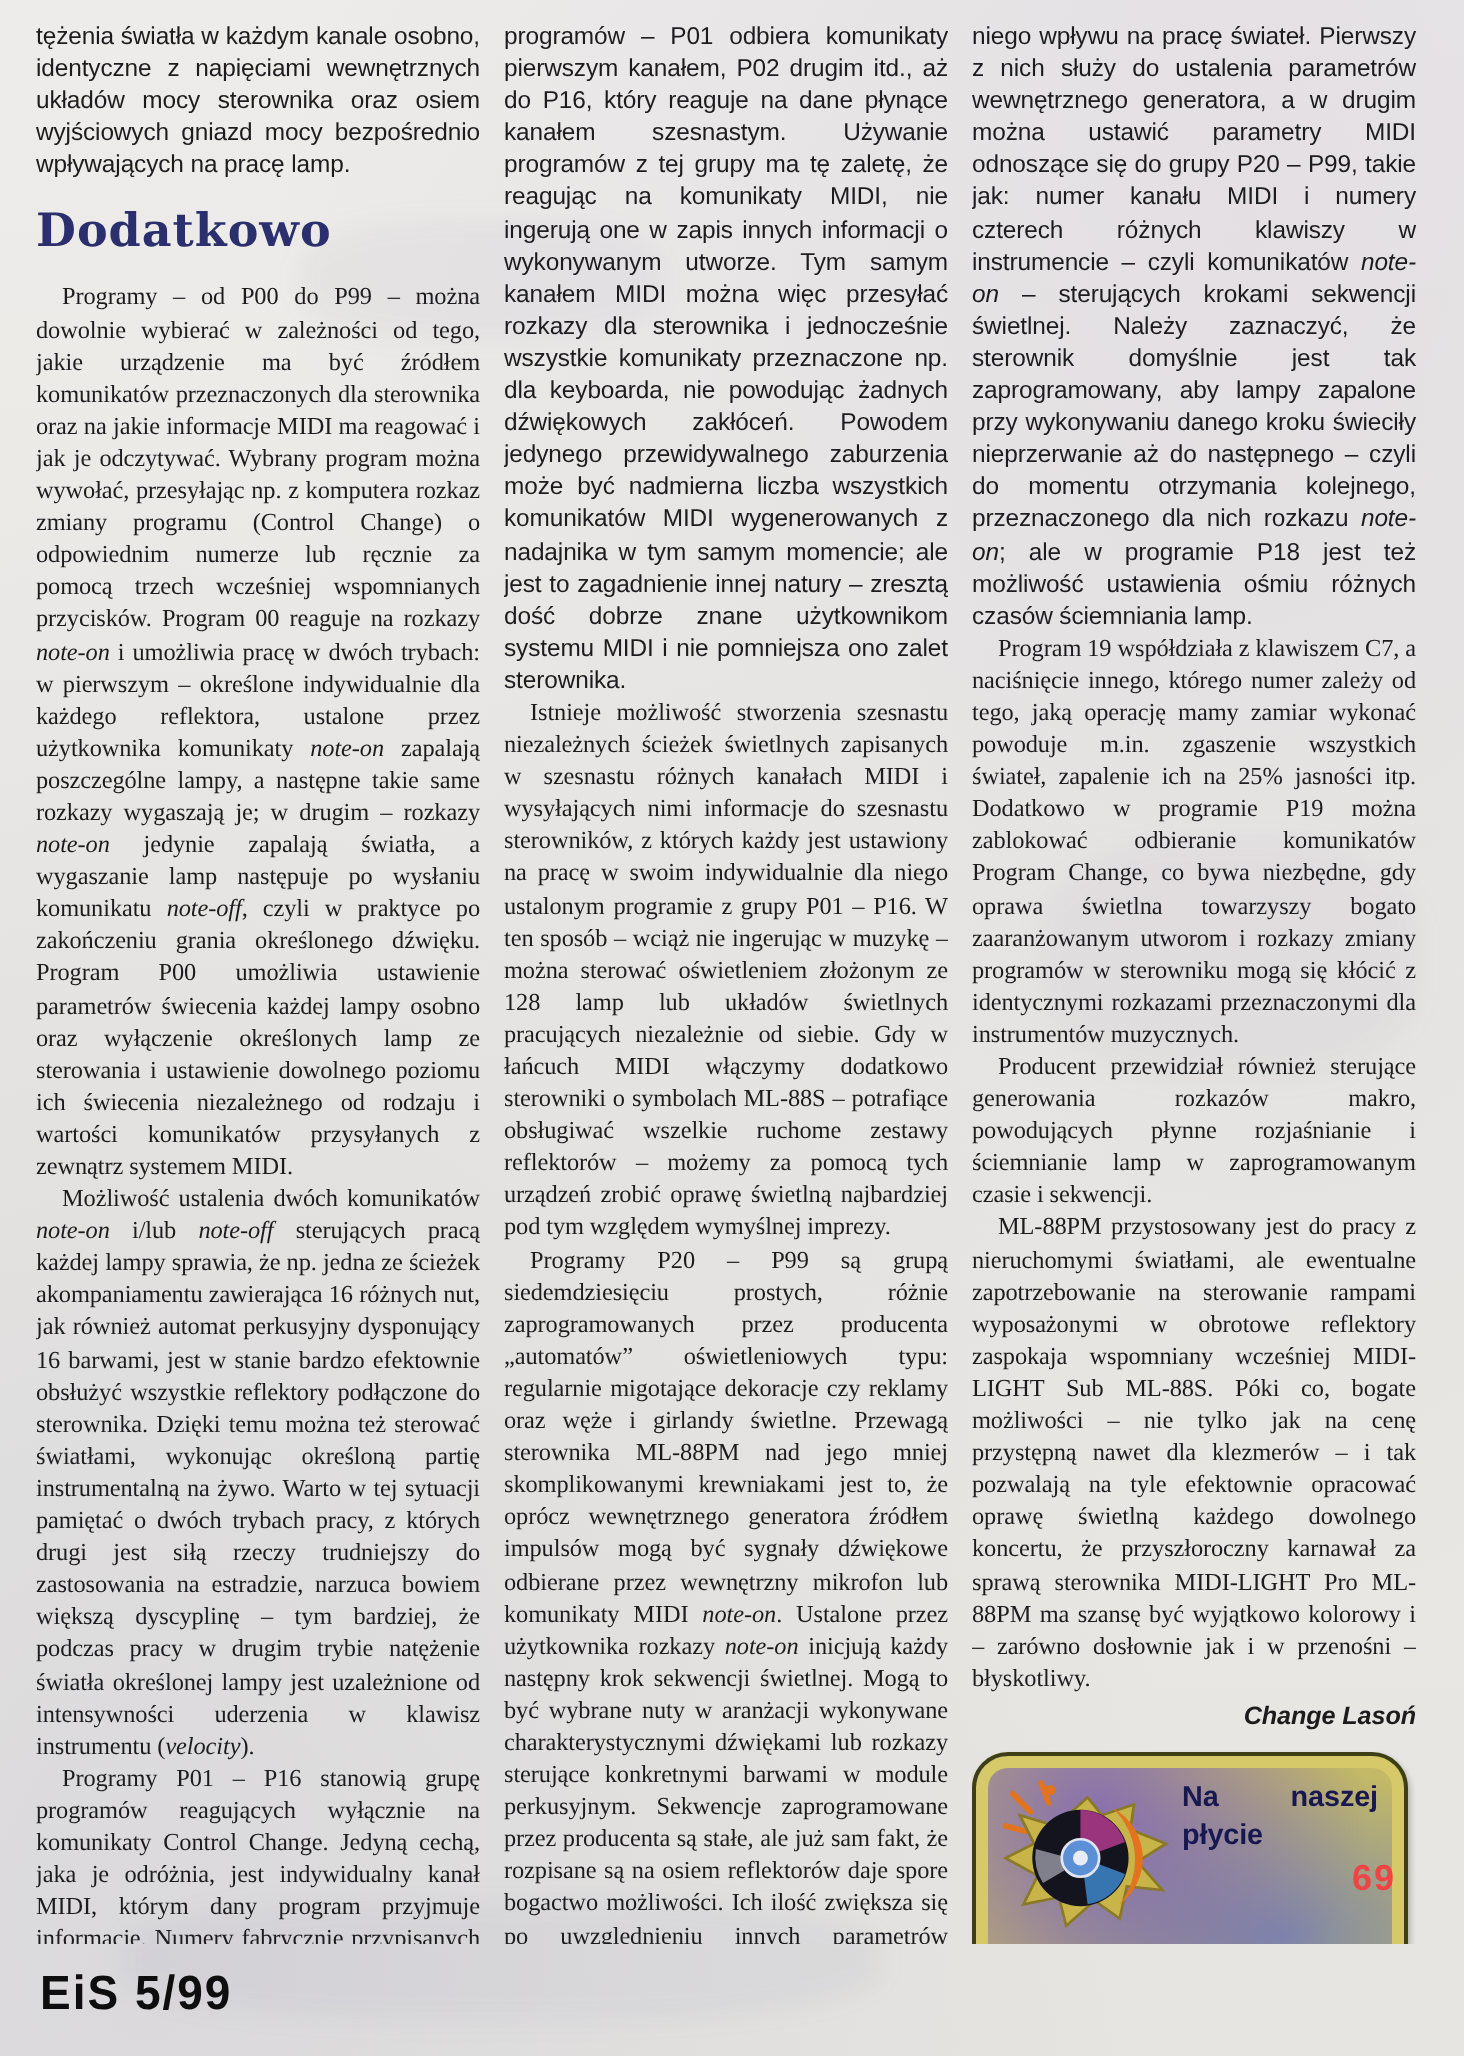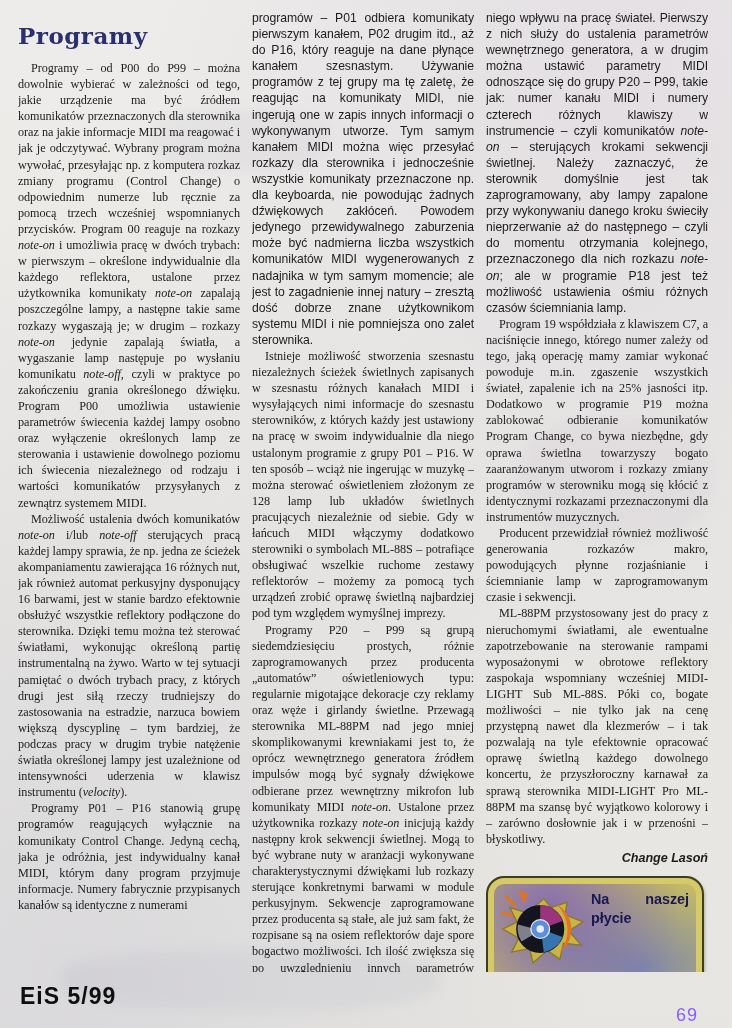--- a/index.html
+++ b/index.html
@@ -49,52 +49,53 @@
     text-align:justify;
   }
   .cd-box .icon{float:left;width:90px;height:82px;margin:-2px 4px 0 -4px;}
 
   .footer-logo{
     position:absolute;left:20px;top:983px;
     font-weight:bold;font-size:23px;letter-spacing:1px;color:#0e0e0e;
     transform:scaleY(1.04);
   }
   .page-number{
-    position:absolute;left:676px;top:1005px;
-    font-weight:normal;font-size:18px;color:#8b5cf6;letter-spacing:1px;
+    position:absolute;left:676px;top:929px;
+    font-weight:bold;font-size:18px;color:#ef4444;letter-spacing:1px;
   }
 </style>
 </head>
 <body>
 
 <div class="texture t1"></div>
 <div class="texture t2"></div>
 <div class="texture t3"></div>
 
 <div class="page">
   <div class="columns">
 
     <div class="col">
-      <h2 class="section">Programy</h2>
+      <p class="flush">tężenia światła w każdym kanale osobno, identyczne z napięciami wewnętrznych układów mocy sterownika oraz osiem wyjściowych gniazd mocy bezpośrednio wpływających na pracę lamp.</p>
+      <h2 class="section">Dodatkowo</h2>
       <p class="ind">Programy – od P00 do P99 – można dowolnie wybierać w zależności od tego, jakie urządzenie ma być źródłem komunikatów przeznaczonych dla sterownika oraz na jakie informacje MIDI ma reagować i jak je odczytywać. Wybrany program można wywołać, przesyłając np. z komputera rozkaz zmiany programu (Control Change) o odpowiednim numerze lub ręcznie za pomocą trzech wcześniej wspomnianych przycisków. Program 00 reaguje na rozkazy <i>note-on</i> i umożliwia pracę w dwóch trybach: w pierwszym – określone indywidualnie dla każdego reflektora, ustalone przez użytkownika komunikaty <i>note-on</i> zapalają poszczególne lampy, a następne takie same rozkazy wygaszają je; w drugim – rozkazy <i>note-on</i> jedynie zapalają światła, a wygaszanie lamp następuje po wysłaniu komunikatu <i>note-off</i>, czyli w praktyce po zakończeniu grania określonego dźwięku. Program P00 umożliwia ustawienie parametrów świecenia każdej lampy osobno oraz wyłączenie określonych lamp ze sterowania i ustawienie dowolnego poziomu ich świecenia niezależnego od rodzaju i wartości komunikatów przysyłanych z zewnątrz systemem MIDI.</p>
       <p class="ind">Możliwość ustalenia dwóch komunikatów <i>note-on</i> i/lub <i>note-off</i> sterujących pracą każdej lampy sprawia, że np. jedna ze ścieżek akompaniamentu zawierająca 16 różnych nut, jak również automat perkusyjny dysponujący 16 barwami, jest w stanie bardzo efektownie obsłużyć wszystkie reflektory podłączone do sterownika. Dzięki temu można też sterować światłami, wykonując określoną partię instrumentalną na żywo. Warto w tej sytuacji pamiętać o dwóch trybach pracy, z których drugi jest siłą rzeczy trudniejszy do zastosowania na estradzie, narzuca bowiem większą dyscyplinę – tym bardziej, że podczas pracy w drugim trybie natężenie światła określonej lampy jest uzależnione od intensywności uderzenia w klawisz instrumentu (<i>velocity</i>).</p>
       <p class="ind">Programy P01 – P16 stanowią grupę programów reagujących wyłącznie na komunikaty Control Change. Jedyną cechą, jaka je odróżnia, jest indywidualny kanał MIDI, którym dany program przyjmuje informacje. Numery fabrycznie przypisanych kanałów są identyczne z numerami</p>
     </div>
 
     <div class="col">
       <p class="flush">programów – P01 odbiera komunikaty pierwszym kanałem, P02 drugim itd., aż do P16, który reaguje na dane płynące kanałem szesnastym. Używanie programów z tej grupy ma tę zaletę, że reagując na komunikaty MIDI, nie ingerują one w zapis innych informacji o wykonywanym utworze. Tym samym kanałem MIDI można więc przesyłać rozkazy dla sterownika i jednocześnie wszystkie komunikaty przeznaczone np. dla keyboarda, nie powodując żadnych dźwiękowych zakłóceń. Powodem jedynego przewidywalnego zaburzenia może być nadmierna liczba wszystkich komunikatów MIDI wygenerowanych z nadajnika w tym samym momencie; ale jest to zagadnienie innej natury – zresztą dość dobrze znane użytkownikom systemu MIDI i nie pomniejsza ono zalet sterownika.</p>
       <p class="ind">Istnieje możliwość stworzenia szesnastu niezależnych ścieżek świetlnych zapisanych w szesnastu różnych kanałach MIDI i wysyłających nimi informacje do szesnastu sterowników, z których każdy jest ustawiony na pracę w swoim indywidualnie dla niego ustalonym programie z grupy P01 – P16. W ten sposób – wciąż nie ingerując w muzykę – można sterować oświetleniem złożonym ze 128 lamp lub układów świetlnych pracujących niezależnie od siebie. Gdy w łańcuch MIDI włączymy dodatkowo sterowniki o symbolach ML-88S – potrafiące obsługiwać wszelkie ruchome zestawy reflektorów – możemy za pomocą tych urządzeń zrobić oprawę świetlną najbardziej pod tym względem wymyślnej imprezy.</p>
       <p class="ind">Programy P20 – P99 są grupą siedemdziesięciu prostych, różnie zaprogramowanych przez producenta „automatów” oświetleniowych typu: regularnie migotające dekoracje czy reklamy oraz węże i girlandy świetlne. Przewagą sterownika ML-88PM nad jego mniej skomplikowanymi krewniakami jest to, że oprócz wewnętrznego generatora źródłem impulsów mogą być sygnały dźwiękowe odbierane przez wewnętrzny mikrofon lub komunikaty MIDI <i>note-on</i>. Ustalone przez użytkownika rozkazy <i>note-on</i> inicjują każdy następny krok sekwencji świetlnej. Mogą to być wybrane nuty w aranżacji wykonywane charakterystycznymi dźwiękami lub rozkazy sterujące konkretnymi barwami w module perkusyjnym. Sekwencje zaprogramowane przez producenta są stałe, ale już sam fakt, że rozpisane są na osiem reflektorów daje spore bogactwo możliwości. Ich ilość zwiększa się po uwzględnieniu innych parametrów oferowanych przez programy z tej grupy.</p>
 
     </div>
 
     <div class="col">
       <p class="flush">niego wpływu na pracę świateł. Pierwszy z nich służy do ustalenia parametrów wewnętrznego generatora, a w drugim można ustawić parametry MIDI odnoszące się do grupy P20 – P99, takie jak: numer kanału MIDI i numery czterech różnych klawiszy w instrumencie – czyli komunikatów <i>note-on</i> – sterujących krokami sekwencji świetlnej. Należy zaznaczyć, że sterownik domyślnie jest tak zaprogramowany, aby lampy zapalone przy wykonywaniu danego kroku świeciły nieprzerwanie aż do następnego – czyli do momentu otrzymania kolejnego, przeznaczonego dla nich rozkazu <i>note-on</i>; ale w programie P18 jest też możliwość ustawienia ośmiu różnych czasów ściemniania lamp.</p>
       <p class="ind">Program 19 współdziała z klawiszem C7, a naciśnięcie innego, którego numer zależy od tego, jaką operację mamy zamiar wykonać powoduje m.in. zgaszenie wszystkich świateł, zapalenie ich na 25% jasności itp. Dodatkowo w programie P19 można zablokować odbieranie komunikatów Program Change, co bywa niezbędne, gdy oprawa świetlna towarzyszy bogato zaaranżowanym utworom i rozkazy zmiany programów w sterowniku mogą się kłócić z identycznymi rozkazami przeznaczonymi dla instrumentów muzycznych.</p>
-      <p class="ind">Producent przewidział również możliwość generowania rozkazów makro, powodujących płynne rozjaśnianie i ściemnianie lamp w zaprogramowanym czasie i sekwencji.</p>
+      <p class="ind">Producent przewidział również sterujące generowania rozkazów makro, powodujących płynne rozjaśnianie i ściemnianie lamp w zaprogramowanym czasie i sekwencji.</p>
       <p class="ind">ML-88PM przystosowany jest do pracy z nieruchomymi światłami, ale ewentualne zapotrzebowanie na sterowanie rampami wyposażonymi w obrotowe reflektory zaspokaja wspomniany wcześniej MIDI-LIGHT Sub ML-88S. Póki co, bogate możliwości – nie tylko jak na cenę przystępną nawet dla klezmerów – i tak pozwalają na tyle efektownie opracować oprawę świetlną każdego dowolnego koncertu, że przyszłoroczny karnawał za sprawą sterownika MIDI-LIGHT Pro ML-88PM ma szansę być wyjątkowo kolorowy i – zarówno dosłownie jak i w przenośni – błyskotliwy.</p>
       <div class="author">Change Lasoń</div>
 
       <div class="cd-box">
         <span class="icon">
           <svg viewBox="0 0 100 92" width="90" height="82" xmlns="http://www.w3.org/2000/svg">
 
             <g stroke="#e2731f" stroke-width="3.2" stroke-linecap="round">
               <line x1="10" y1="10" x2="20" y2="20"></line>
               <line x1="26" y1="4" x2="30" y2="15"></line>

